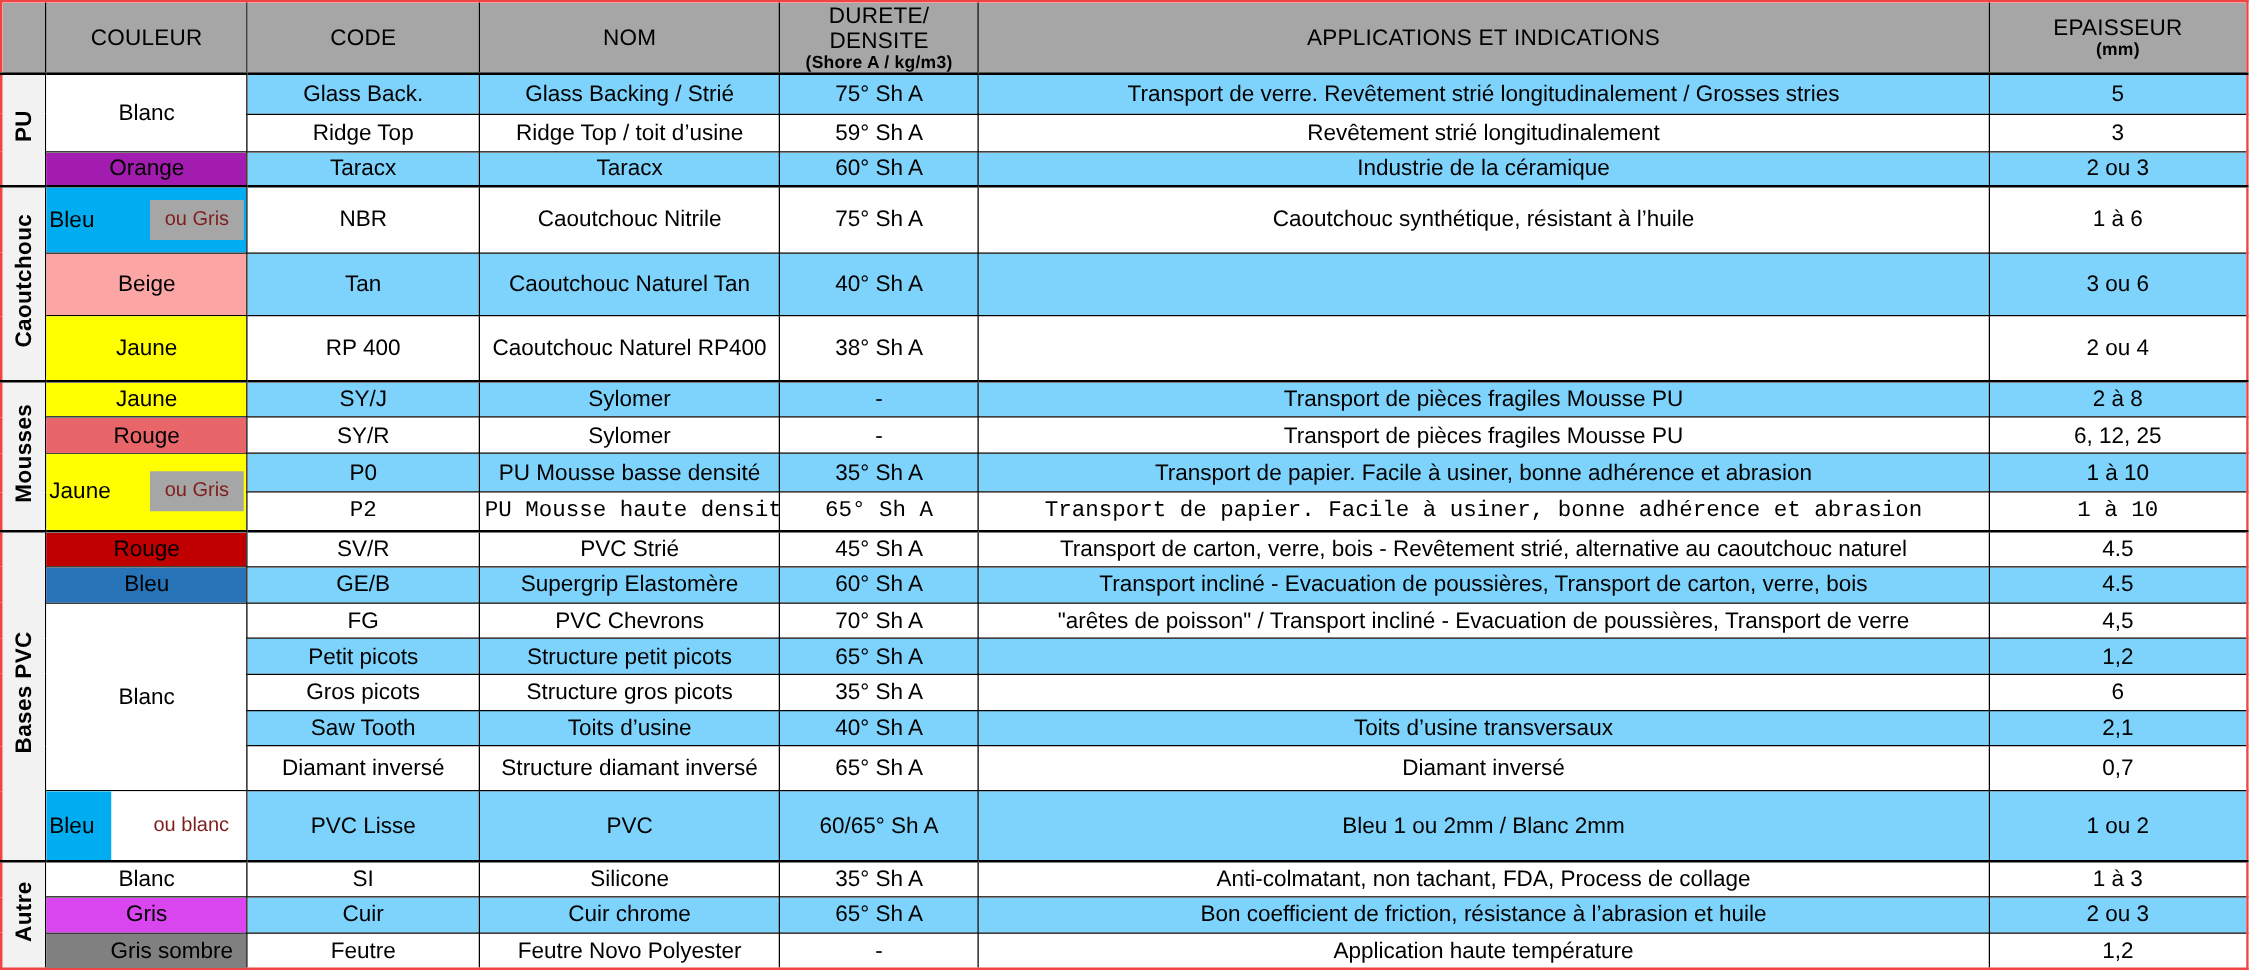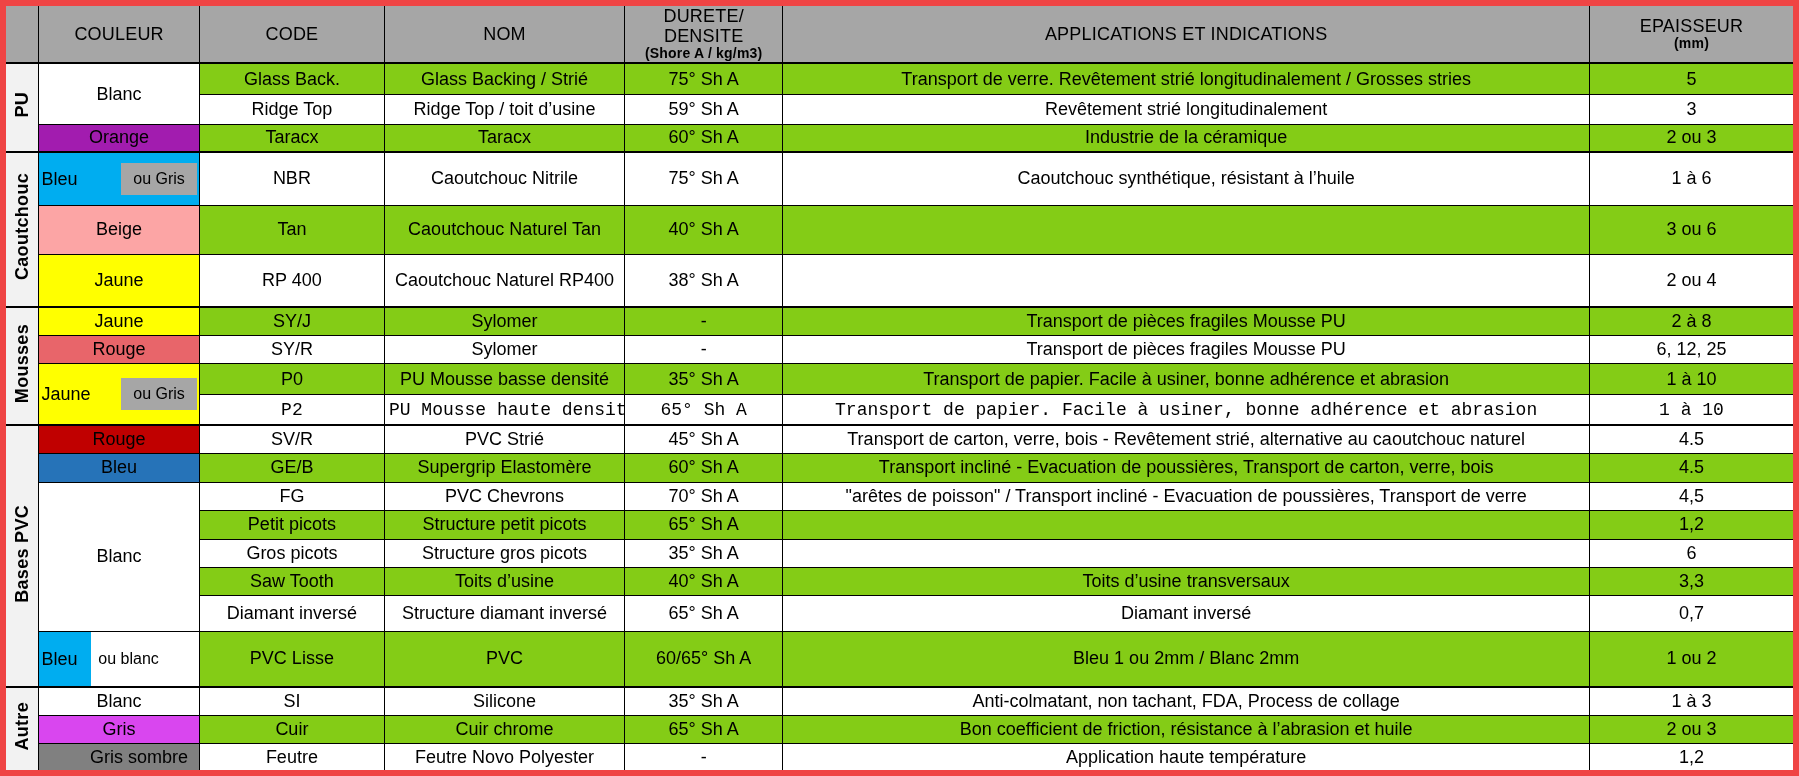--- a/index.html
+++ b/index.html
@@ -54,21 +54,21 @@
   td.group .rot {
     writing-mode: vertical-rl;
     transform: rotate(180deg);
     font-weight: bold;
     font-size: 18px;
     letter-spacing: .3px;
     white-space: nowrap;
     display: inline-block;
   }
   
-  .shaded { background: #84cc16; margin-top: 21px; }
+  .shaded { background: #7dd3fc; margin-top: 21px; }
   .plain  { background: #ffffff; }
   
   col.c-group { width: 32px; }
   col.c-couleur { width: 143px; }
   col.c-code { width: 165px; }
   col.c-nom { width: 214px; }
   col.c-durete { width: 141px; }
   col.c-appli { width: 719px; }
   col.c-epais { width: 184px; }
   
@@ -104,47 +104,47 @@
     transform: translateY(-50%);
     font-size: 18px;
     z-index: 3;
   }
   .split-wrap .badge {
     position: absolute;
     right: 2px;
     top: 50%;
     transform: translateY(-50%);
     background: #a6a6a6;
-    color: #000000;
+    color: #7f1d1d;
     font-size: 16px;
     padding: 7px 12px;
     z-index: 2;
     text-align: center;
   }
   .split-wrap .badge.plainbg { background: transparent; }
   
   .split-wrap.nbr .base.cyan { inset: 0; }
   
   .split-wrap.p0 .badge { top: 50%; right: 2px; }
   
   .split-wrap.lisse .base.white { inset: 0; }
   .split-wrap.lisse .cyanbox {
     position: absolute;
     left: 0; top: 0;
     width: 52px; height: 100%;
     background: #00adf0;
     z-index: 1;
   }
   .split-wrap.lisse .lbl-left { z-index: 3; top: 50%; }
-  .split-wrap.lisse .badge { background: transparent; right: 28px; }
+  .split-wrap.lisse .badge { background: transparent; right: 2px; }
   
   .appli { text-align: center; }
   
   tr.group-start td, tr.group-start th { border-top: 2px solid #000000; }
-  table.matrix { border: 6px solid #ef4444; }
+  table.matrix { border: 2px solid #ef4444; }
 </style>
 </head>
 <body>
 
 <table class="matrix">
   <colgroup>
     <col class="c-group">
     <col class="c-couleur">
     <col class="c-code">
     <col class="c-nom">
@@ -301,21 +301,21 @@
         <td class=" plain">Structure gros picots</td>
         <td class=" plain">35° Sh A</td>
         <td class="appli plain"></td>
         <td class=" plain">6</td>
       </tr>
       <tr style="height: 24px;">
         <td class=" shaded">Saw Tooth</td>
         <td class=" shaded">Toits d’usine</td>
         <td class=" shaded">40° Sh A</td>
         <td class="appli shaded">Toits d’usine transversaux</td>
-        <td class=" shaded">3,3</td>
+        <td class=" shaded">2,1</td>
       </tr>
       <tr style="height: 30px;">
         <td class=" plain">Diamant inversé</td>
         <td class=" plain">Structure diamant inversé</td>
         <td class=" plain">65° Sh A</td>
         <td class="appli plain">Diamant inversé</td>
         <td class=" plain">0,7</td>
       </tr>
       <tr style="height: 47px;">
         <td rowspan="1" class="couleur split">

